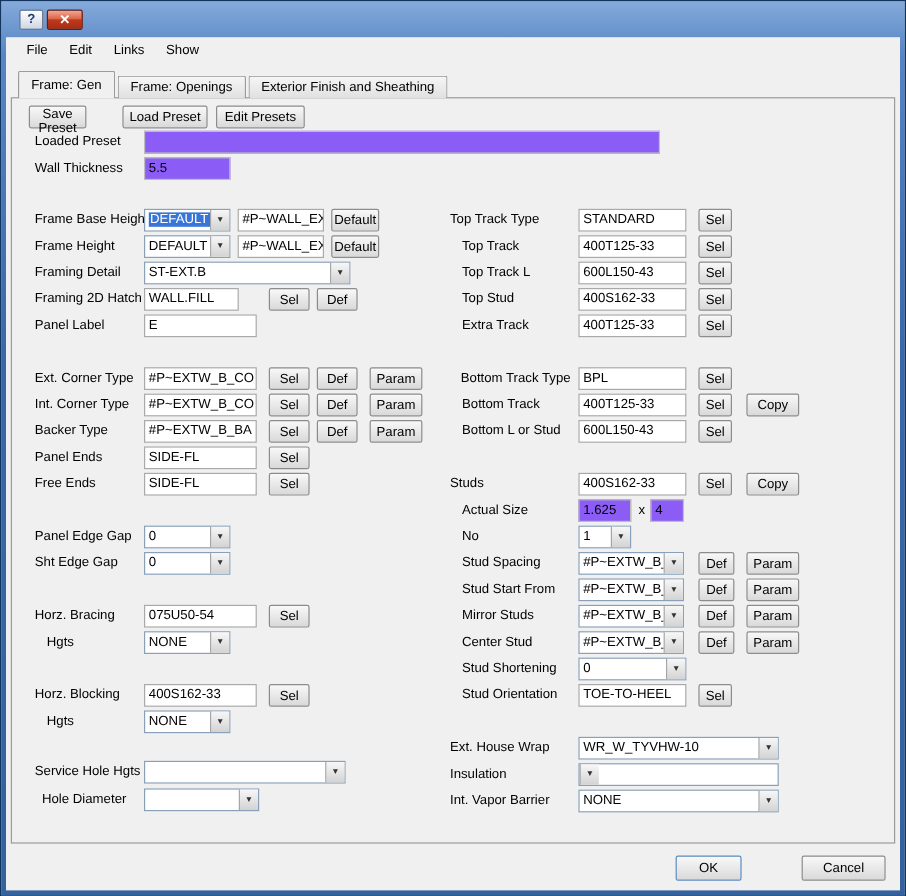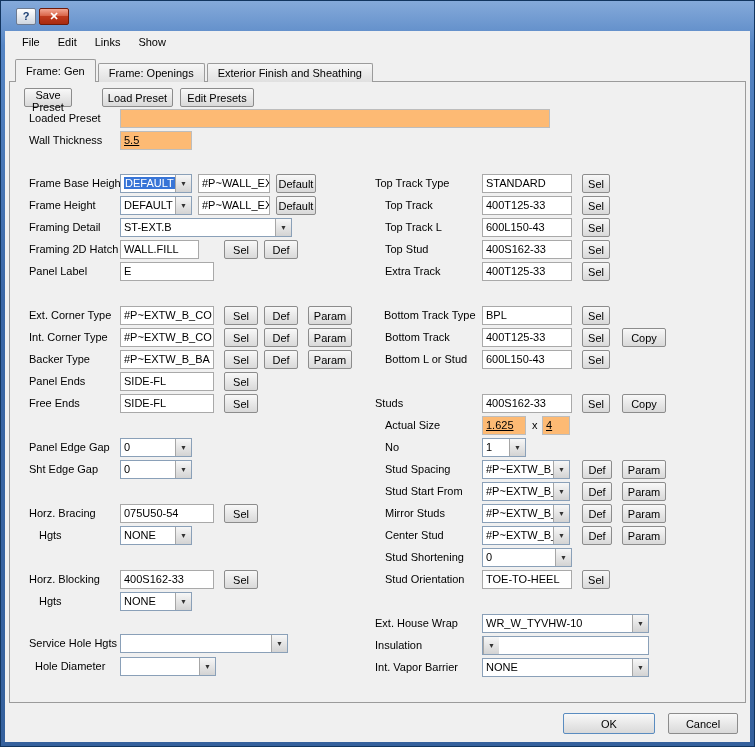--- a/index.html
+++ b/index.html
@@ -34,21 +34,21 @@
          border:1px solid #9b9b9b; border-bottom:none; border-radius:2px 2px 0 0; }
   .tab.active { height:23px; background:#f0f0f0; font-weight:normal; }
 
   .tabpage { position:absolute; left:4px; top:50px; width:737px; height:622px;
              border:1px solid #9b9b9b; background:#f0f0f0; z-index:1; }
 
   .lbl { position:absolute; height:19px; line-height:19px; font-size:11px;
          color:#000; white-space:nowrap; }
   .tb  { position:absolute; height:19px; background:#fff; border:1px solid #a9a9a9;
          font-size:11px; line-height:17px; padding:0 3px; white-space:nowrap; overflow:hidden; }
-  .tb.ro { background:#fdba74; border-color:#bdbdbd;text-decoration:underline; }
+  .tb.ro { background:#8b5cf6; border-color:#bdbdbd; }
   .combo { position:absolute; height:19px; background:#fff; border:1px solid #8aa0b8;
            display:flex; }
   .ctext { flex:1; font-size:11px; line-height:17px; padding:0 3px;
            overflow:hidden; white-space:nowrap; }
   .carrow { width:16px; background:linear-gradient(#f7f7f7,#d3d3d3);
             border-left:1px solid #a6a6a6; display:flex; align-items:center;
             justify-content:center; font-size:7px; color:#333; }
   .hl { background:#3875d7; color:#fff; padding:0 1px; }
   .btn { position:absolute; height:19px; background:linear-gradient(#f8f8f8,#d9d9d9);
          border:1px solid #8c8c8c; border-radius:2px; font-size:11px;
@@ -290,17 +290,17 @@
       </div>
 
       <span class="lbl" style="left:365px;top:576px">Int. Vapor Barrier</span>
       <div class="combo" style="left:472px;top:576px;width:167px">
         <span class="ctext">NONE</span>
         <span class="carrow">▼</span>
       </div>
 
     </div>
 
-    <button class="btn footer-btn ok" style="left:558px;top:682px;width:92px">OK</button>
+    <button class="btn footer-btn ok" style="left:558px;top:682px;width:55px">OK</button>
     <button class="btn footer-btn" style="left:663px;top:682px;width:70px">Cancel</button>
 
   </div>
 </div>
 
 </body></html>

